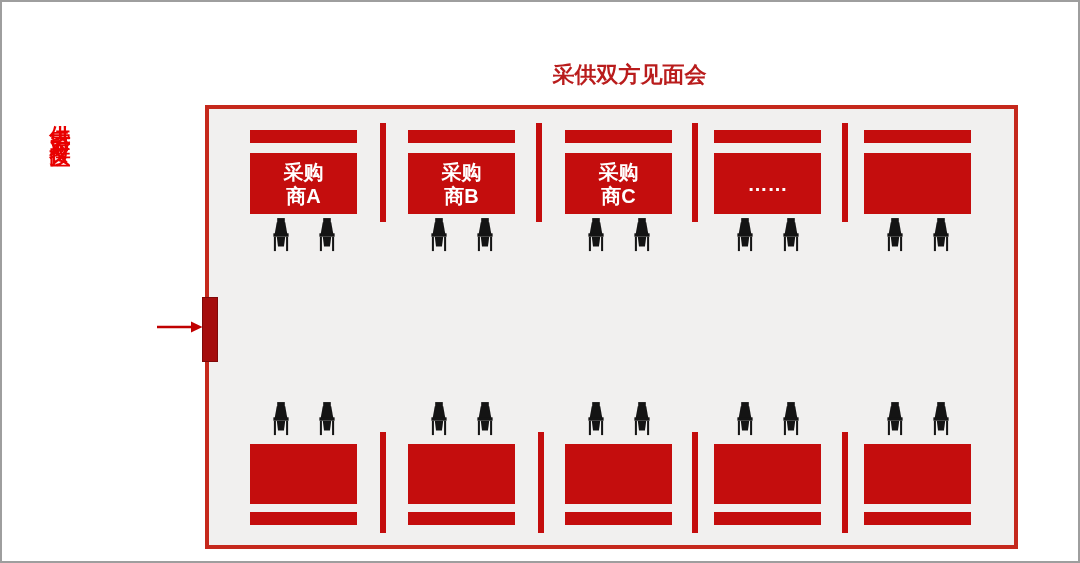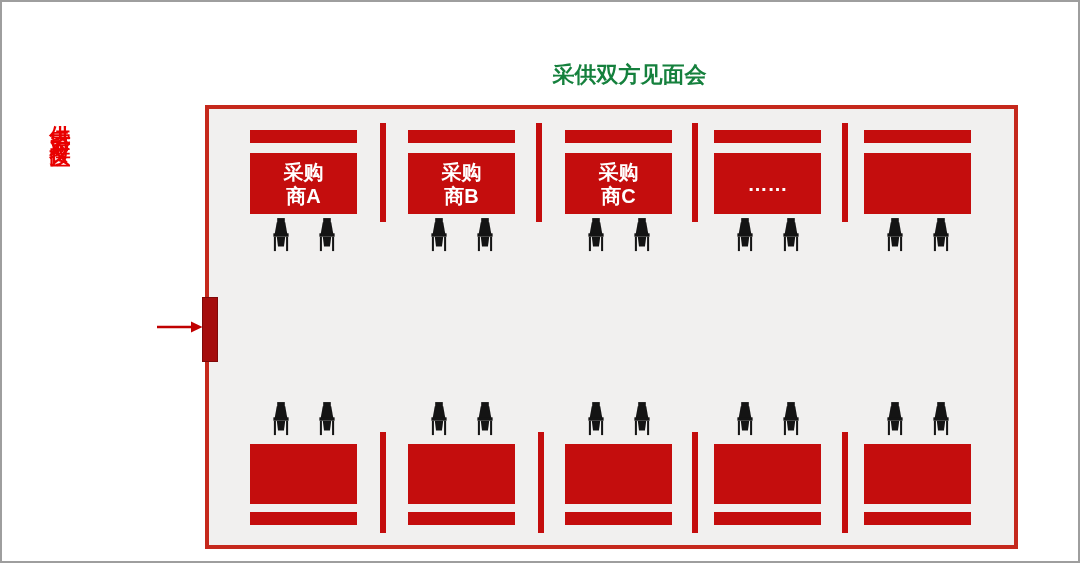--- a/index.html
+++ b/index.html
@@ -17,21 +17,21 @@
 
   
   .title {
     position: absolute;
     left: 205px;
     top: 58px;
     width: 845px;
     text-align: center;
     font-size: 22px;
     font-weight: bold;
-    color: #15803d;
+    color: #b91c1c;
   }
 
   
   .zone-label {
     position: absolute;
     left: 44px;
     top: 106px;
     writing-mode: vertical-rl;
     text-orientation: upright;
     font-size: 21px;

